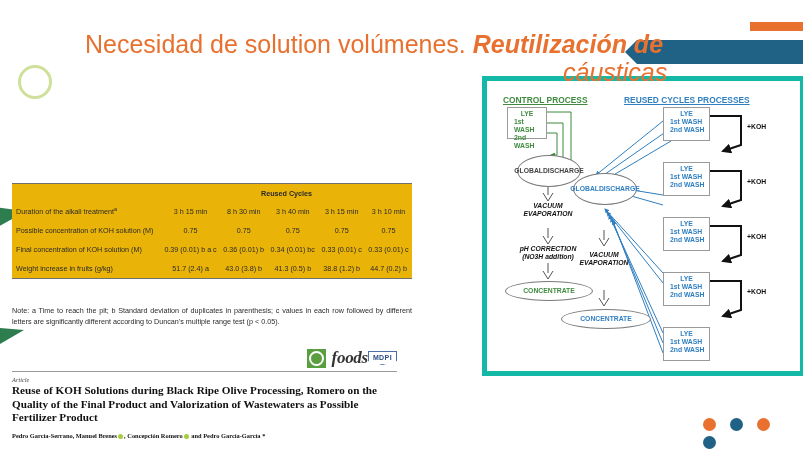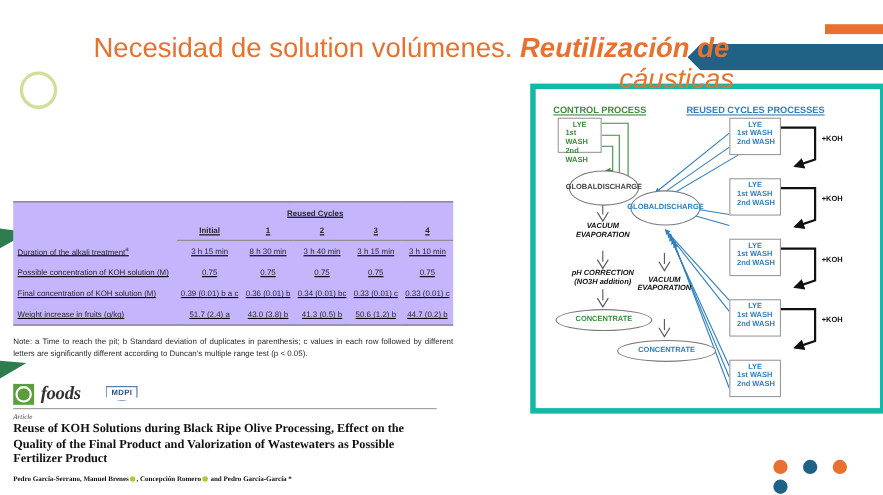--- a/index.html
+++ b/index.html
@@ -62,22 +62,21 @@
 
   
   .para{
     position:absolute;left:12px;top:110px;width:450px;
     font-size:12.3px;color:#111;line-height:1.42;
   }
 
   
   .tbl-box{
     position:absolute;left:12px;top:183px;width:400px;
-    background:#c4b5fd;
-    text-decoration:underline;
+    background:#eab308;
   }
   table.data{
     border-collapse:collapse;width:100%;
     font-size:7.2px;color:#2a2a2a;
   }
   table.data td,table.data th{padding:0;}
   .rule-top{border-top:1.2px solid #6f6f6f;}
   .rule-bot{border-bottom:1.2px solid #6f6f6f;}
   .rule-thin{border-bottom:0.8px solid #8a8a8a;}
   .hdr-group{
@@ -97,21 +96,21 @@
   sup{font-size:5.6px;}
   .note{
     position:absolute;left:12px;top:305px;width:400px;
     font-size:7.2px;color:#2a2a2a;line-height:1.55;text-align:justify;
   }
 
   
   .journal{
     position:absolute;left:12px;top:348px;width:385px;
   }
-  .jrow{display:flex;align-items:center;justify-content:flex-start;gap:23px;}
+  .jrow{display:flex;align-items:center;justify-content:flex-end;}
   .foods-logo{display:flex;align-items:center;gap:6px;}
   .foods-mark{
     width:19px;height:19px;background:#5a9e3f;
     display:flex;align-items:center;justify-content:center;
   }
   .foods-mark .ring{
     width:11px;height:11px;border:2px solid #fff;border-radius:50%;
   }
   .foods-word{
     font-family:"Liberation Serif", serif;font-style:italic;
@@ -194,28 +193,20 @@
     <div class="title-line2">cáusticas</div>
   </div>
 
 
   <div class="tbl-box">
     <table class="data">
       <thead>
         <tr>
           <th class="rule-top"></th>
           <th class="rule-top hdr-group" colspan="5">Reused Cycles</th>
-        </tr>
-        <tr>
-          <th></th>
-          <th class="hdr-col rule-thin">Initial</th>
-          <th class="hdr-col rule-thin">1</th>
-          <th class="hdr-col rule-thin">2</th>
-          <th class="hdr-col rule-thin">3</th>
-          <th class="hdr-col rule-thin">4</th>
         </tr>
       </thead>
       <tbody>
         <tr>
           <td class="rowlab"><span>Duration of the alkali treatment</span><sup>a</sup></td>
           <td class="cellv">3 h 15 min</td>
           <td class="cellv">8 h 30 min</td>
           <td class="cellv">3 h 40 min</td>
           <td class="cellv">3 h 15 min</td>
           <td class="cellv">3 h 10 min</td>
@@ -234,42 +225,42 @@
           <td class="cellv">0.36 (0.01) b</td>
           <td class="cellv">0.34 (0.01) bc</td>
           <td class="cellv">0.33 (0.01) c</td>
           <td class="cellv">0.33 (0.01) c</td>
         </tr>
         <tr>
           <td class="rowlab rule-bot">Weight increase in fruits (g/kg)</td>
           <td class="cellv rule-bot">51.7 (2.4) a</td>
           <td class="cellv rule-bot">43.0 (3.8) b</td>
           <td class="cellv rule-bot">41.3 (0.5) b</td>
-          <td class="cellv rule-bot">50.6 (1.2) b</td>
+          <td class="cellv rule-bot">38.8 (1.2) b</td>
           <td class="cellv rule-bot">44.7 (0.2) b</td>
         </tr>
       </tbody>
     </table>
   </div>
 
   <div class="note">Note: a Time to reach the pit; b Standard deviation of duplicates in parenthesis; c values in each row followed by different letters are significantly different according to Duncan's multiple range test (p &lt; 0.05).</div>
 
   <div class="journal">
     <div class="jrow">
       <div class="foods-logo">
         <div class="foods-mark">
             <div class="ring"></div>
           </div>
         <div class="foods-word">foods</div>
       </div>
       <div class="mdpi-mark">MDPI</div>
     </div>
     <div class="jrule"></div>
     <div class="art-kind">Article</div>
-    <div class="art-title">Reuse of KOH Solutions during Black Ripe Olive Processing, Effect on the Quality of the Final Product and Valorization of Wastewaters as Possible Fertilizer Product</div>
+    <div class="art-title">Reuse of KOH Solutions during Black Ripe Olive Processing, Romero on the Quality of the Final Product and Valorization of Wastewaters as Possible Fertilizer Product</div>
     <div class="art-auth"><span>Pedro García-Serrano, Manuel Brenes</span><span class="orcid"></span><span>, Concepción Romero</span><span class="orcid"></span><span> and Pedro García-García *</span></div>
   </div>
 
   <div class="figure">
     <div class="fig-inner">
 
       <svg class="wires" viewBox="0 0 305 282" preserveAspectRatio="none">
         <defs>
           <marker id="agr" markerWidth="5" markerHeight="5" refX="4" refY="2.5" orient="auto">
             <path d="M0,0 L5,2.5 L0,5 z" fill="#3f8a3f"></path>

